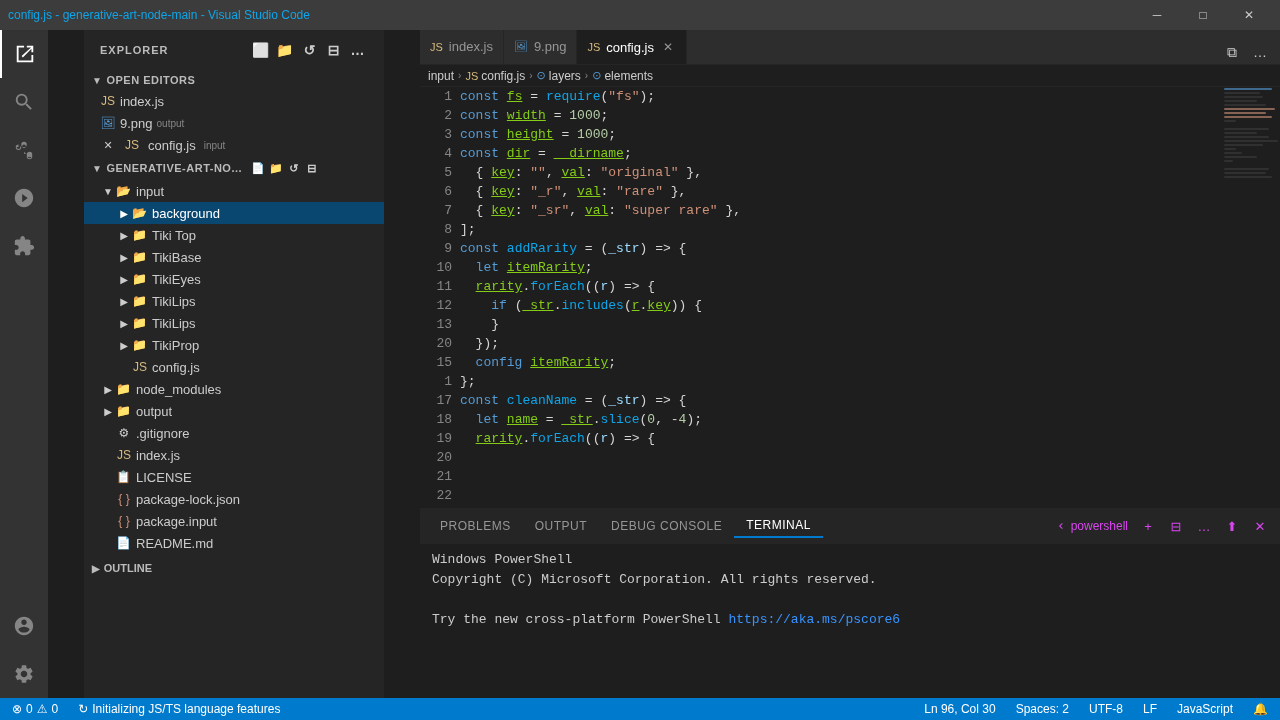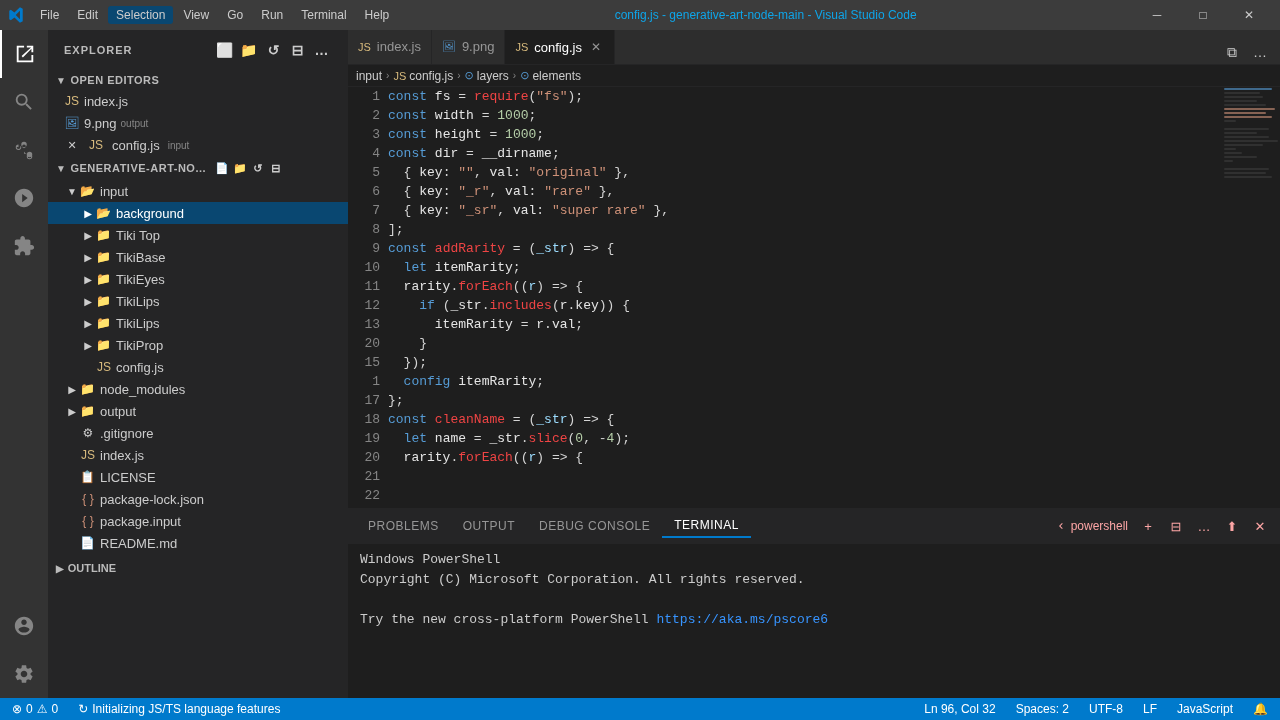--- a/index.html
+++ b/index.html
@@ -64,20 +64,21 @@
       justify-content: center;
       cursor: pointer;
       font-size: 12px;
     }
 
     
     #main {
       display: flex;
       flex: 1;
       overflow: hidden;
+      gap: 36px;
     }
 
     
     #activity-bar {
       width: 48px;
       background: #333333;
       display: flex;
       flex-direction: column;
       align-items: center;
       padding-top: 0;
@@ -313,24 +314,24 @@
       color: #d4d4d4;
       overflow: auto;
       padding-right: 10px;
     }
     #code-area::-webkit-scrollbar { width: 10px; height: 10px; }
     #code-area::-webkit-scrollbar-track { background: #1e1e1e; }
     #code-area::-webkit-scrollbar-thumb { background: #424242; }
 
     
     .kw { color: #569cd6; }
-    .fn { color: #ef4444; }
+    .fn { color: #0ea5e9; }
     .str { color: #ce9178; }
     .num { color: #b5cea8; }
-    .var { color: #e5e5e5; }
+    .var { color: #84cc16; text-decoration: underline; }
     .op { color: #d4d4d4; }
     .punc { color: #d4d4d4; }
     .param { color: #9cdcfe; }
 
     
     #minimap {
       width: 60px;
       background: #1e1e1e;
       flex-shrink: 0;
       opacity: 0.6;
@@ -380,21 +381,21 @@
       gap: 4px;
       align-items: center;
     }
     .panel-action {
       width: 24px;
       height: 24px;
       display: flex;
       align-items: center;
       justify-content: center;
       cursor: pointer;
-      color: #fca5a5;
+      color: #d946ef;
       font-size: 13px;
       border-radius: 3px;
     }
     #terminal-content {
       flex: 1;
       padding: 6px 12px;
       font-family: 'Consolas', 'Courier New', monospace;
       font-size: 13px;
       line-height: 20px;
       color: #cccccc;
@@ -438,37 +439,20 @@
       cursor: pointer;
       margin-top: 4px;
     }
 
     .line { display: block; white-space: pre; line-height: 19px; }
   </style>
 </head>
 <body>
 
 <div id="title-bar">
-  <div id="title-bar-left">
-    <div class="vscode-logo">
-      <svg width="16" height="16" viewBox="0 0 100 100">
-        <path fill="#007acc" d="M74.6 2.3L40.2 33.9 17.6 17.5 8 23.5v53l9.6 6 22.7-16.5 34.3 31.7 17.4-8.4V10.7L74.6 2.3zm0 74.4L48.4 50l26.2-26.7v53.4z"></path>
-      </svg>
-    </div>
-    <div class="menu-bar">
-      <div class="menu-item">File</div>
-      <div class="menu-item">Edit</div>
-      <div class="menu-item active">Selection</div>
-      <div class="menu-item">View</div>
-      <div class="menu-item">Go</div>
-      <div class="menu-item">Run</div>
-      <div class="menu-item">Terminal</div>
-      <div class="menu-item">Help</div>
-    </div>
-  </div>
   <div id="title-bar-center">config.js - generative-art-node-main - Visual Studio Code</div>
   <div id="title-bar-right">
     <div class="window-btn">─</div>
     <div class="window-btn">□</div>
     <div class="window-btn close">✕</div>
   </div>
 </div>
 
 <div id="main">
 
@@ -742,21 +726,20 @@
         <span class="line"><span class="kw">const</span> <span class="var">dir</span> <span class="op">=</span> <span class="var">__dirname</span><span class="punc">;</span></span>
         <span class="line">  <span class="punc">{</span> <span class="var">key</span><span class="punc">:</span> <span class="str">""</span><span class="punc">,</span> <span class="var">val</span><span class="punc">:</span> <span class="str">"original"</span> <span class="punc">},</span></span>
         <span class="line">  <span class="punc">{</span> <span class="var">key</span><span class="punc">:</span> <span class="str">"_r"</span><span class="punc">,</span> <span class="var">val</span><span class="punc">:</span> <span class="str">"rare"</span> <span class="punc">},</span></span>
         <span class="line">  <span class="punc">{</span> <span class="var">key</span><span class="punc">:</span> <span class="str">"_sr"</span><span class="punc">,</span> <span class="var">val</span><span class="punc">:</span> <span class="str">"super rare"</span> <span class="punc">},</span></span>
         <span class="line"><span class="punc">];</span></span>
         <span class="line"></span>
         <span class="line"><span class="kw">const</span> <span class="fn">addRarity</span> <span class="op">=</span> <span class="punc">(</span><span class="param">_str</span><span class="punc">)</span> <span class="op">=&gt;</span> <span class="punc">{</span></span>
         <span class="line">  <span class="kw">let</span> <span class="var">itemRarity</span><span class="punc">;</span></span>
         <span class="line">  <span class="var">rarity</span><span class="punc">.</span><span class="fn">forEach</span><span class="punc">((</span><span class="param">r</span><span class="punc">)</span> <span class="op">=&gt;</span> <span class="punc">{</span></span>
         <span class="line">    <span class="kw">if</span> <span class="punc">(</span><span class="var">_str</span><span class="punc">.</span><span class="fn">includes</span><span class="punc">(</span><span class="var">r</span><span class="punc">.</span><span class="var">key</span><span class="punc">))</span> <span class="punc">{</span></span>
-        <span class="line">      <span class="var">itemRarity</span> <span class="op">=</span> <span class="var">r</span><span class="punc">.</span><span class="var">val</span><span class="punc">;</span></span>
         <span class="line">    <span class="punc">}</span></span>
         <span class="line">  <span class="punc">});</span></span>
         <span class="line">  <span class="kw">config</span> <span class="var">itemRarity</span><span class="punc">;</span></span>
         <span class="line"><span class="punc">};</span></span>
         <span class="line"></span>
         <span class="line"><span class="kw">const</span> <span class="fn">cleanName</span> <span class="op">=</span> <span class="punc">(</span><span class="param">_str</span><span class="punc">)</span> <span class="op">=&gt;</span> <span class="punc">{</span></span>
         <span class="line">  <span class="kw">let</span> <span class="var">name</span> <span class="op">=</span> <span class="var">_str</span><span class="punc">.</span><span class="fn">slice</span><span class="punc">(</span><span class="num">0</span><span class="punc">,</span> <span class="op">-</span><span class="num">4</span><span class="punc">);</span></span>
         <span class="line">  <span class="var">rarity</span><span class="punc">.</span><span class="fn">forEach</span><span class="punc">((</span><span class="param">r</span><span class="punc">)</span> <span class="op">=&gt;</span> <span class="punc">{</span></span>
       </div>
 
@@ -826,21 +809,21 @@
       <span>⚠</span>
       <span>0</span>
     </div>
     <div class="status-item">
       <span>↻</span>
       <span>Initializing JS/TS language features</span>
     </div>
   </div>
   <div id="status-right">
     <div class="status-item">
-      <span>Ln 96, Col 32</span>
+      <span>Ln 96, Col 30</span>
     </div>
     <div class="status-item">
       <span>Spaces: 2</span>
     </div>
     <div class="status-item">
       <span>UTF-8</span>
     </div>
     <div class="status-item">
       <span>LF</span>
     </div>

